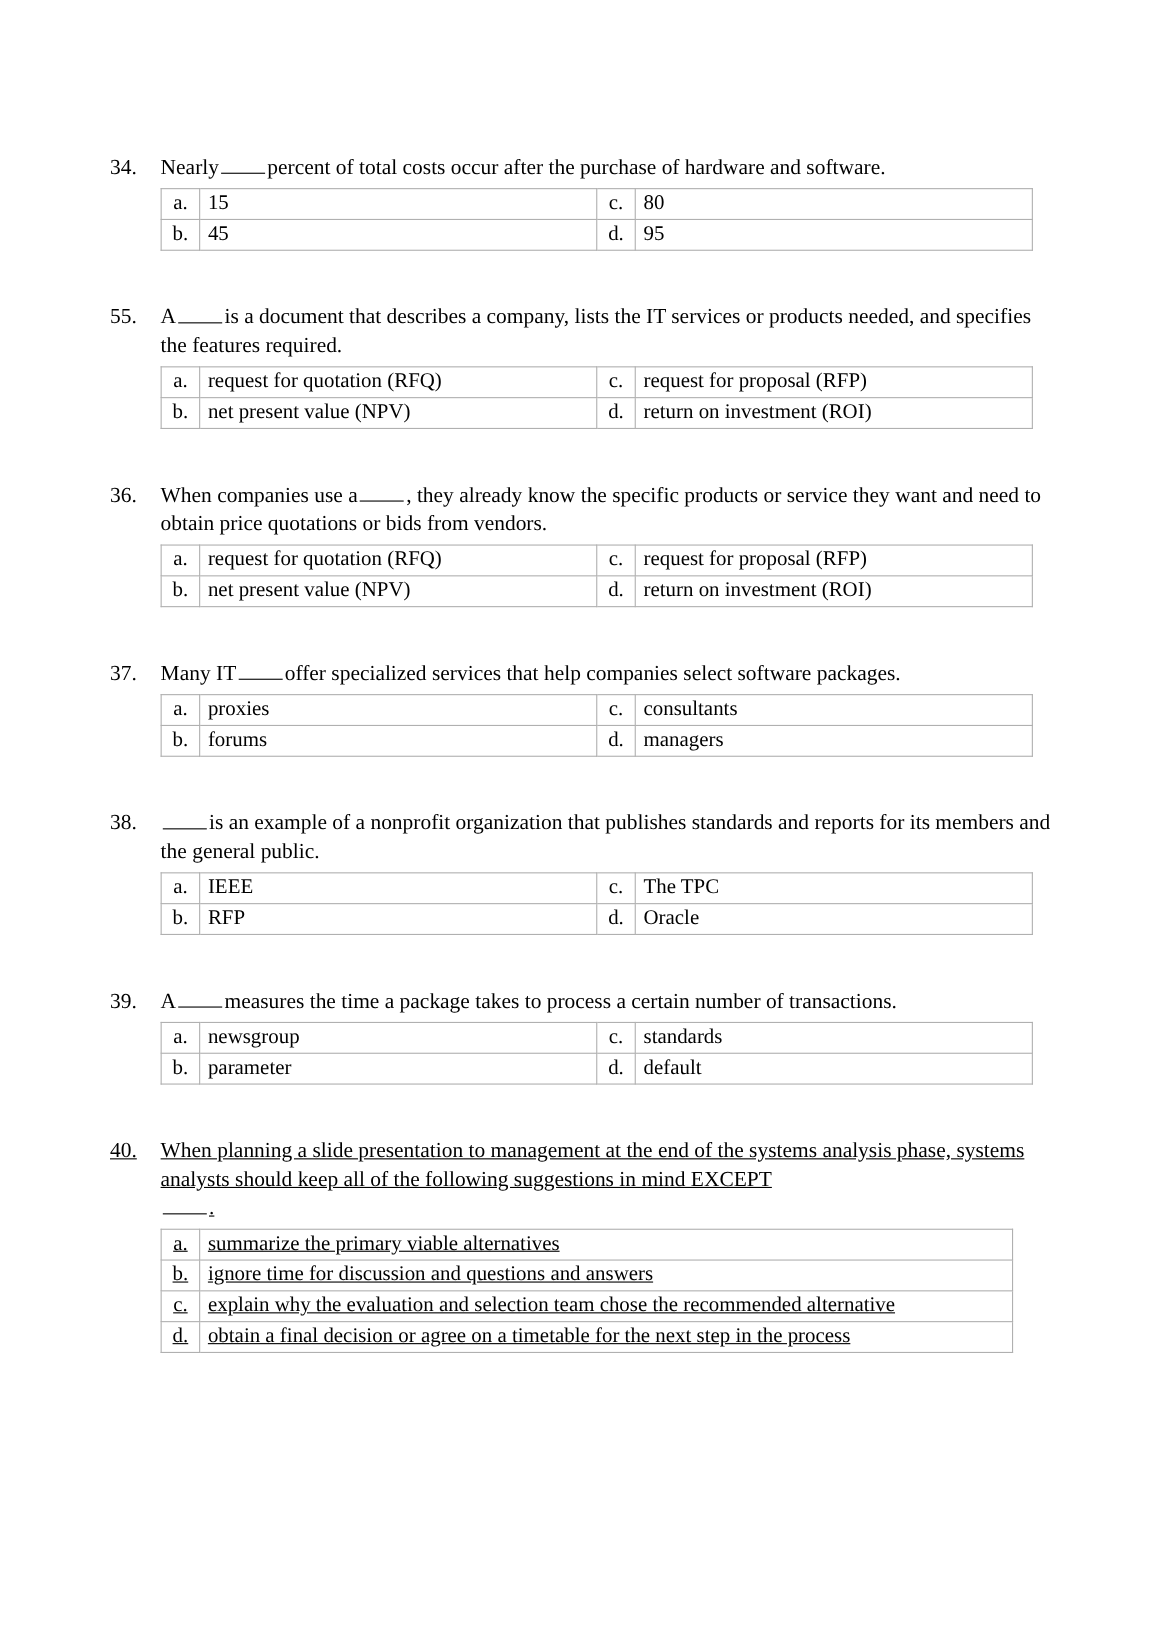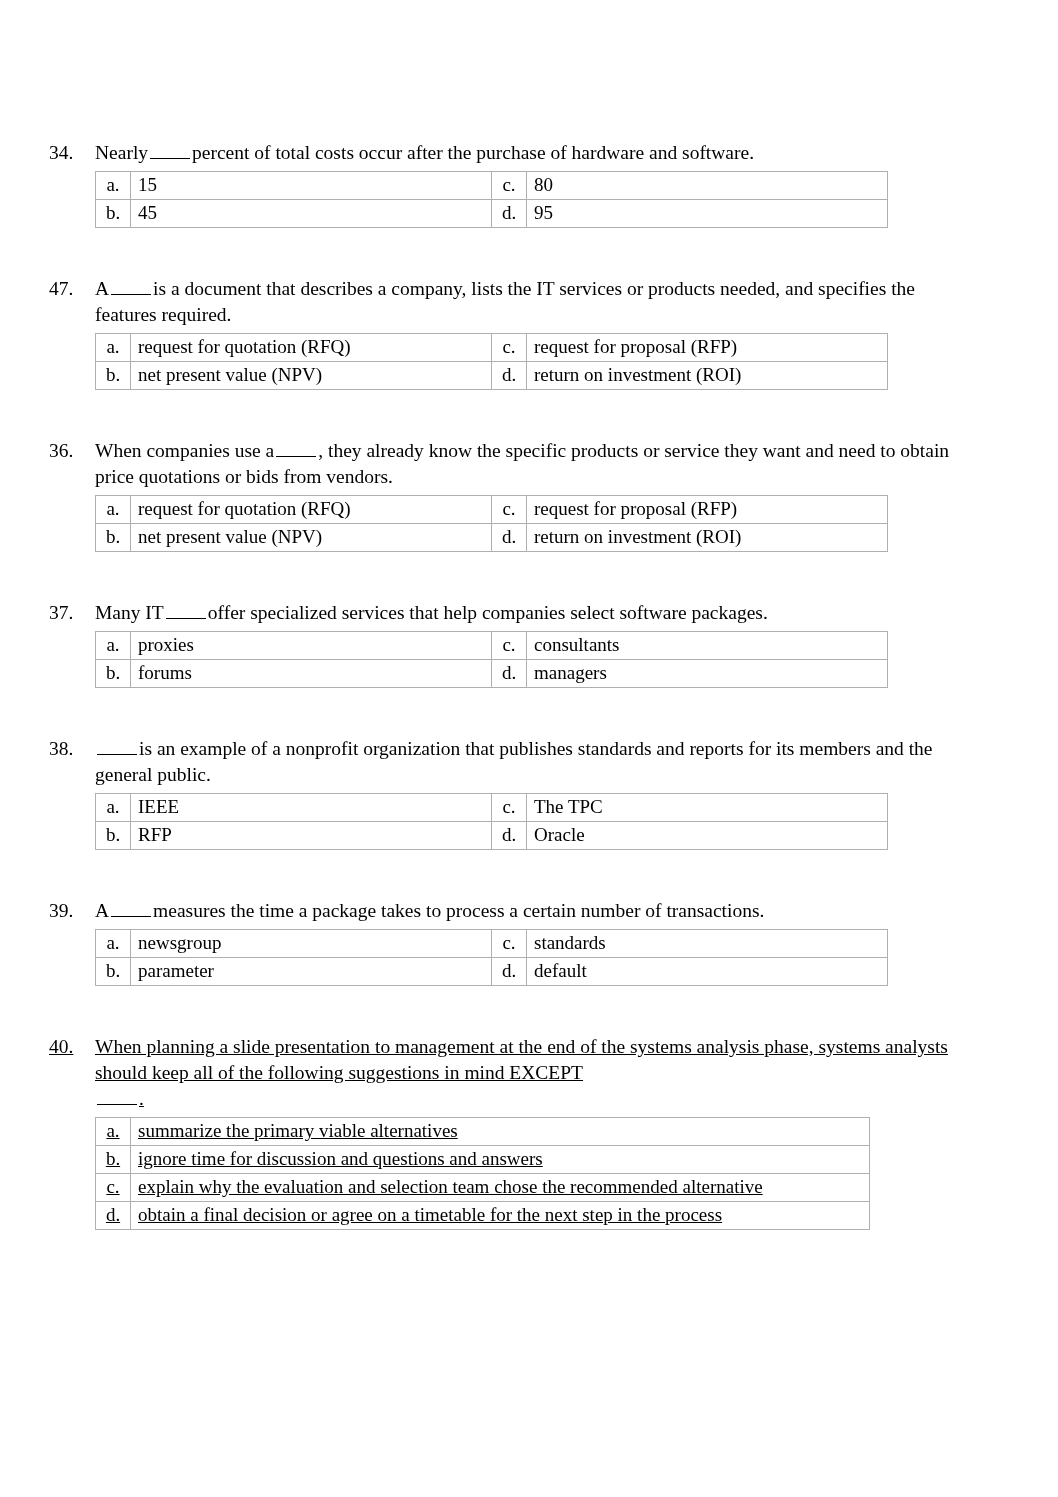--- a/index.html
+++ b/index.html
@@ -12,21 +12,21 @@
     height: 1497px;
     font-family: "Liberation Serif", "DejaVu Serif", serif;
     color: #000000;
     -webkit-font-smoothing: antialiased;
   }
   .page {
     position: relative;
     width: 1058px;
     height: 1497px;
     box-sizing: border-box;
-    padding: 140px 100px 0 49px;
+    padding: 140px 100px 0 100px;
     background: #ffffff;
   }
   .question-block {
     margin-bottom: 48px;
   }
   .question-block:last-child {
     margin-bottom: 0;
     text-decoration: underline;
   }
   .q-line {
@@ -111,21 +111,21 @@
         <td class="val">45</td>
         <td class="letter">d.</td>
         <td class="val">95</td>
       </tr>
     </tbody>
       </table>
   </div>
 
   <div class="question-block">
     <div class="q-line">
-      <span class="q-num">47.</span>
+      <span class="q-num">55.</span>
       <span class="q-text"><span>A</span><span class="blank blank-w4"></span><span>is a document that describes a company, lists the IT services or products needed, and specifies the features required.</span></span>
     </div>
     <table class="options">
       <tbody>
           <tr>
         <td class="letter">a.</td>
         <td class="val">request for quotation (RFQ)</td>
         <td class="letter">c.</td>
         <td class="val">request for proposal (RFP)</td>
       </tr>

